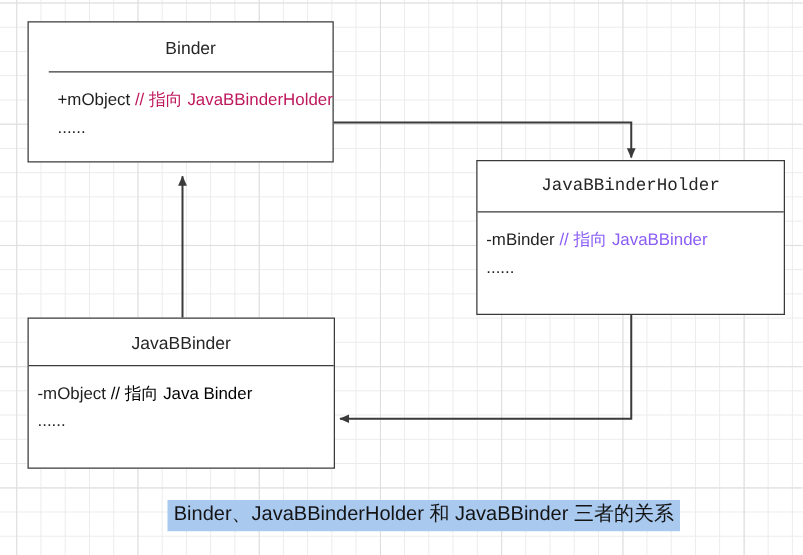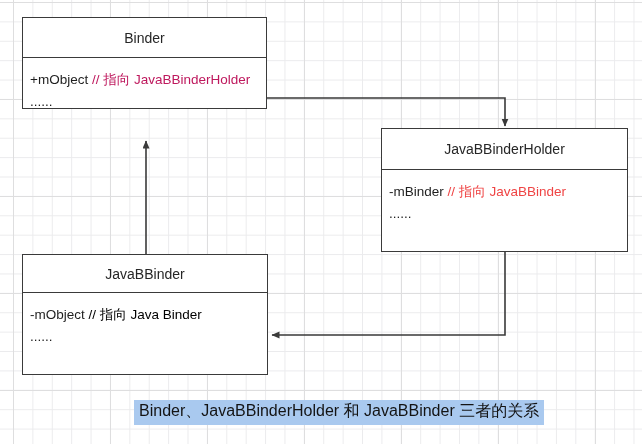--- a/index.html
+++ b/index.html
@@ -41,23 +41,23 @@
   .uml-body {
     padding: 11px 4px 0 7px;
     font-size: 13.5px;
     line-height: 21.5px;
     white-space: nowrap;
     color: #1f1f1f;
   }
   .member-line { display: block; }
   .member-line.big { font-size: 15px; }
   .comment { color: #e8241d; }
-  #box-binder            { left: 22px;  top: 17px;  width: 245px; height: 92px; }
+  #box-binder            { left: 22px;  top: 17px;  width: 245px; height: 113px; padding-left: 16px; }
   #box-javabbinderholder { left: 381px; top: 128px; width: 247px; height: 124px; }
-  #box-javabbinderholder .uml-title { height: 41px; }
+  #box-javabbinderholder .uml-title { height: 41px; font-family: Liberation Mono, monospace; }
   #box-javabbinder       { left: 22px;  top: 254px; width: 246px; height: 121px; }
   #box-javabbinder .uml-title { height: 38px; }
   .connector-layer {
     position: absolute;
     left: 0; top: 0;
     width: 642px; height: 444px;
     pointer-events: none;
   }
   .caption {
     position: absolute;
@@ -78,21 +78,21 @@
     <div class="uml-title">Binder</div>
     <div class="uml-body">
       <span class="member-line"><span>+mObject </span><span class="comment" style="color: #be185d;">// 指向 JavaBBinderHolder</span></span>
       <span class="member-line"><span>......</span><span class="comment" style="color: rgb(232, 36, 29);"></span></span>
     </div>
   </div>
 
   <div class="uml-box" id="box-javabbinderholder">
     <div class="uml-title">JavaBBinderHolder</div>
     <div class="uml-body">
-      <span class="member-line"><span>-mBinder </span><span class="comment" style="color: #ef4444;">// 指向 JavaBBinder</span></span>
+      <span class="member-line"><span>-mBinder </span><span class="comment" style="color: #8b5cf6;">// 指向 JavaBBinder</span></span>
       <span class="member-line"><span>......</span><span class="comment" style="color: rgb(232, 36, 29);"></span></span>
     </div>
   </div>
 
   <div class="uml-box" id="box-javabbinder">
     <div class="uml-title">JavaBBinder</div>
     <div class="uml-body">
       <span class="member-line"><span>-mObject </span><span class="comment" style="color: #000000;">// 指向 Java Binder</span></span>
       <span class="member-line"><span>......</span><span class="comment" style="color: rgb(232, 36, 29);"></span></span>
     </div>

